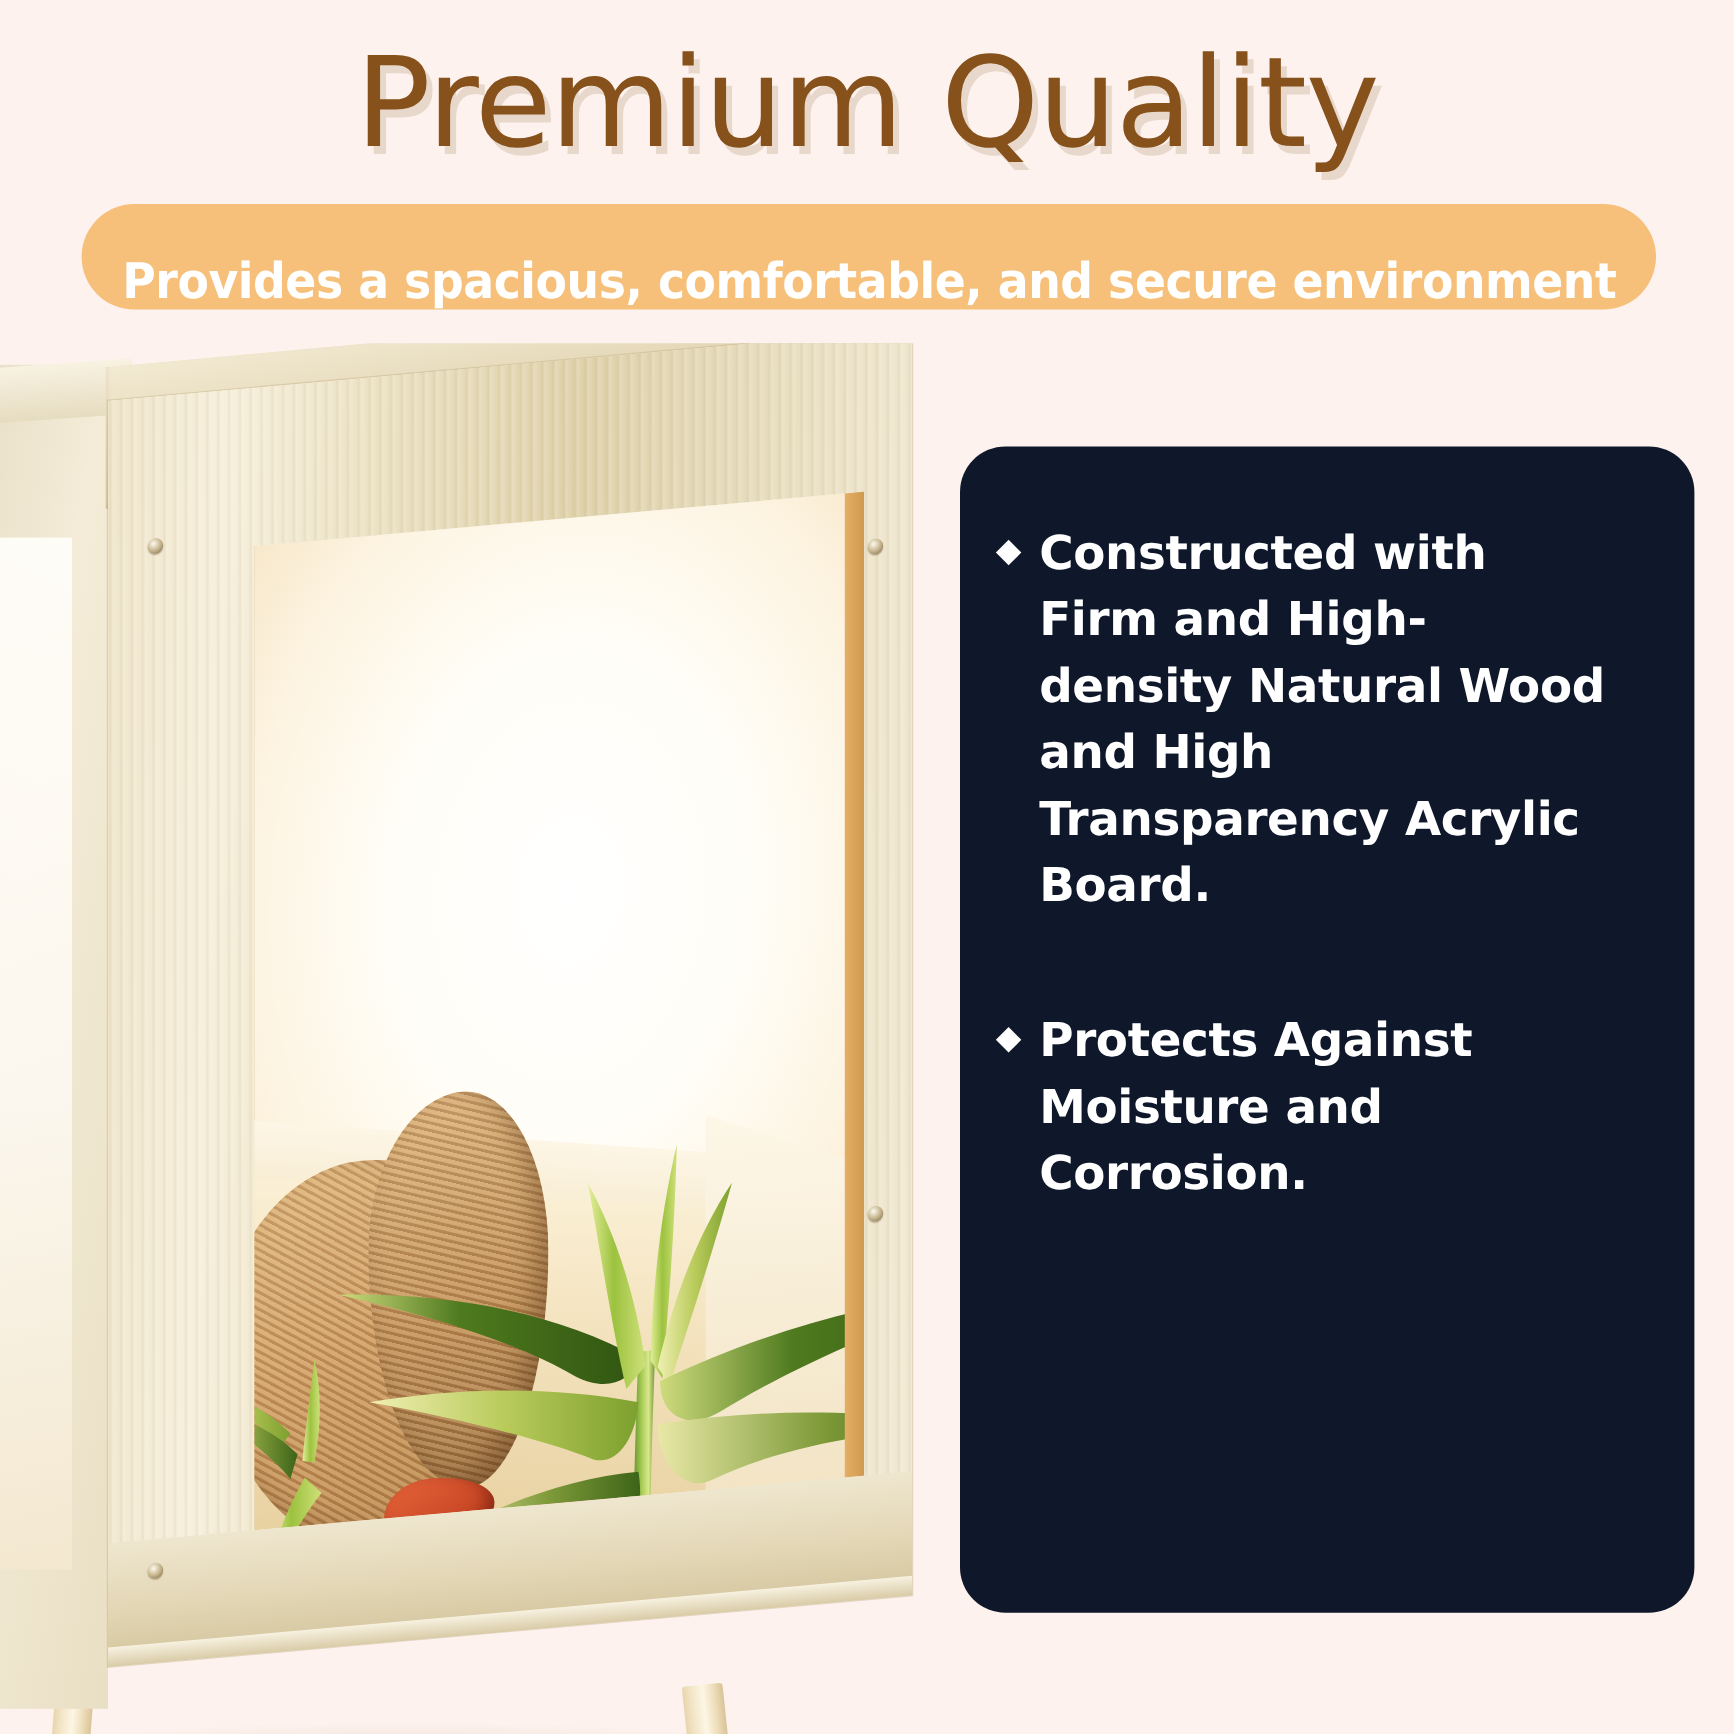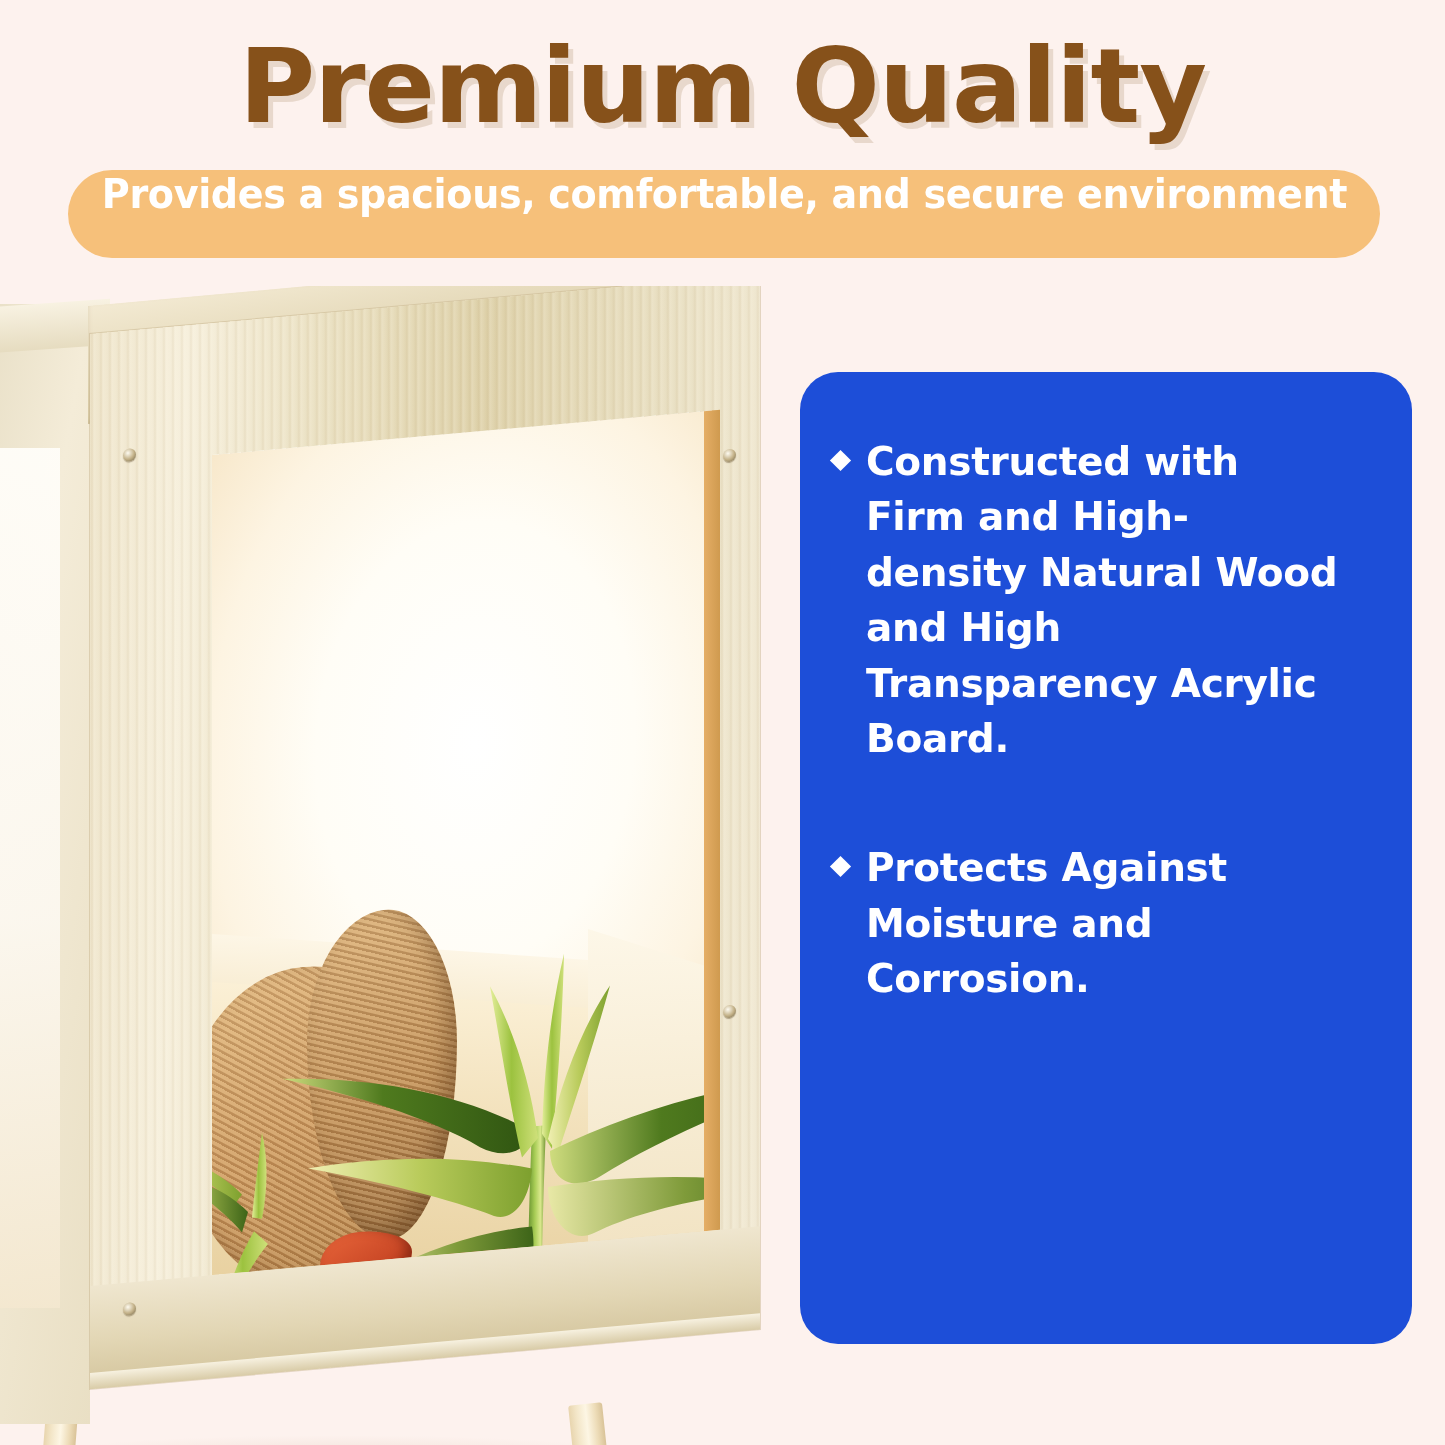--- a/index.html
+++ b/index.html
@@ -17,60 +17,60 @@
   }
 
   
   .headline {
     position: absolute;
     top: 28px;
     left: 0;
     width: 1445px;
     text-align: center;
     font-family: "DejaVu Sans", sans-serif;
-    font-weight: bold;
+    font-weight: normal;
     font-size: 104px;
     letter-spacing: -1px;
     color: #86511a;
     text-shadow: 5px 6px 0 rgba(180, 150, 120, 0.28);
     line-height: 1.12;
     white-space: nowrap;
   }
 
   .subtitle-pill {
     position: absolute;
     left: 68px;
     top: 170px;
     width: 1312px;
     height: 88px;
     background: #f6c07a;
     border-radius: 44px;
     display: flex;
-    align-items: flex-start;
+    align-items: flex-end;
     justify-content: center;
   }
 
   .subtitle-text {
     font-family: "DejaVu Sans", sans-serif;
     font-weight: bold;
     font-size: 41px;
     color: #ffffff;
     letter-spacing: -0.4px;
     white-space: nowrap;
     transform: scaleX(0.93);
   }
 
   
   .feature-panel {
     position: absolute;
     left: 800px;
     top: 372px;
     width: 612px;
     height: 972px;
-    background: #1d4ed8;
+    background: #0f172a;
     border-radius: 38px;
     padding: 62px 64px 0 33px;
   }
 
   .bullet-list { list-style: none; }
 
   .bullet-item {
     display: flex;
     align-items: flex-start;
     margin-bottom: 74px;

